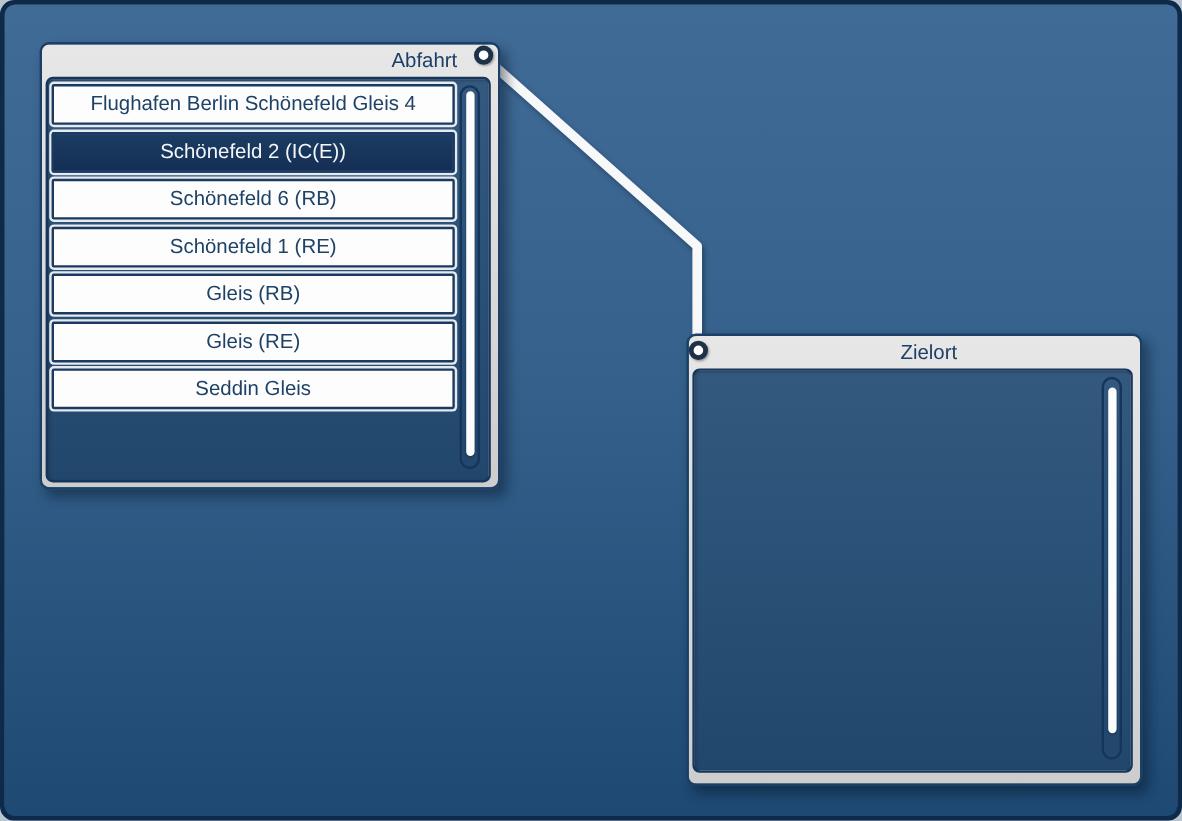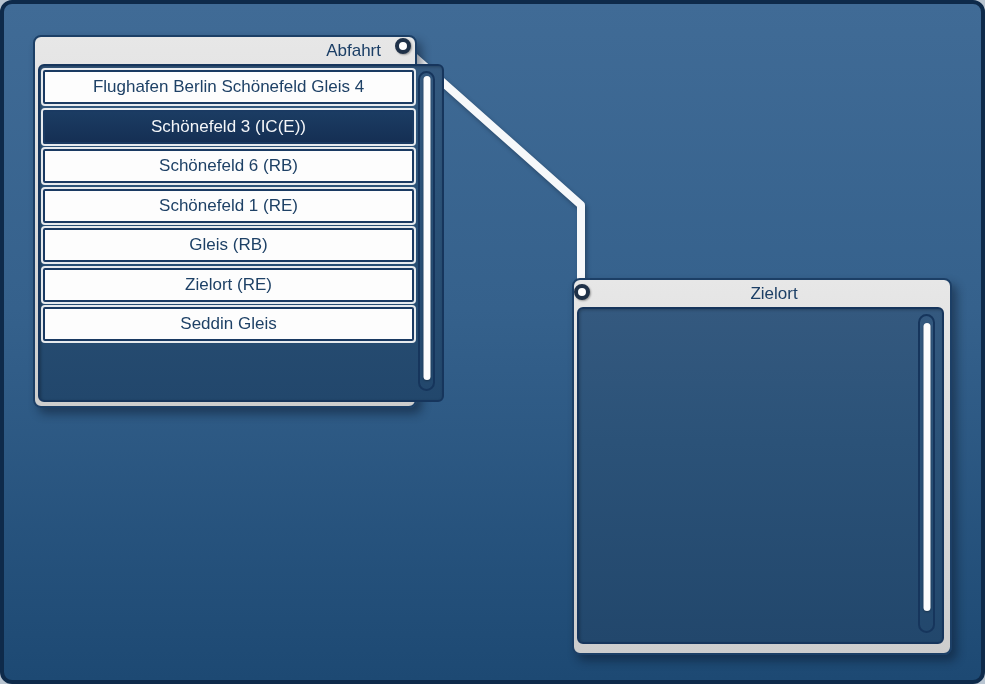--- a/index.html
+++ b/index.html
@@ -50,21 +50,21 @@
   .port-zielort { left: 574px; top: 284px; }
 
   .list-box {
     position: absolute; left: 3px; top: 27px;
     border: 2px solid #16355c; border-radius: 6px;
     background: linear-gradient(180deg, #34597f 0%, #2b5278 40%, #22476c 100%);
     box-shadow: inset 1px 1px 3px rgba(0,0,0,0.25);
     padding-top: 4px;
     overflow: hidden;
   }
-  .node-abfahrt .list-box { width: 406px; height: 338px; }
+  .node-abfahrt .list-box { width: 371px; height: 338px; }
   .node-zielort .list-box { width: 367px; height: 337px; }
 
   .row {
     margin: 0 28px 5.5px 3px;
     height: 34px;
     background: #fdfdfd;
     border: 2px solid #1a3a62;
     border-radius: 2px;
     box-shadow: 0 0 0 2px rgba(252,252,252,0.9);
     color: #1e4166; font-size: 17px;
@@ -101,25 +101,25 @@
   <polyline id="wire" class="wire" points="403,47 581,205 581,292" stroke="#f6f8fa"></polyline>
 </svg>
 
 <div class="node node-abfahrt">
   <div class="node-header">
     <span>Abfahrt</span>
   </div>
   <div class="list-box">
     <div>
         <div class="row">Flughafen Berlin Schönefeld Gleis 4</div>
-        <div class="row selected">Schönefeld 3 (IC(E))</div>
+        <div class="row selected">Schönefeld 2 (IC(E))</div>
         <div class="row">Schönefeld 6 (RB)</div>
         <div class="row">Schönefeld 1 (RE)</div>
         <div class="row">Gleis (RB)</div>
-        <div class="row">Zielort (RE)</div>
+        <div class="row">Gleis (RE)</div>
         <div class="row">Seddin Gleis</div>
       </div>
     <div class="scroll-track">
       <div class="scroll-thumb"></div>
     </div>
   </div>
 </div>
 
 <div class="node node-zielort">
   <div class="node-header">

